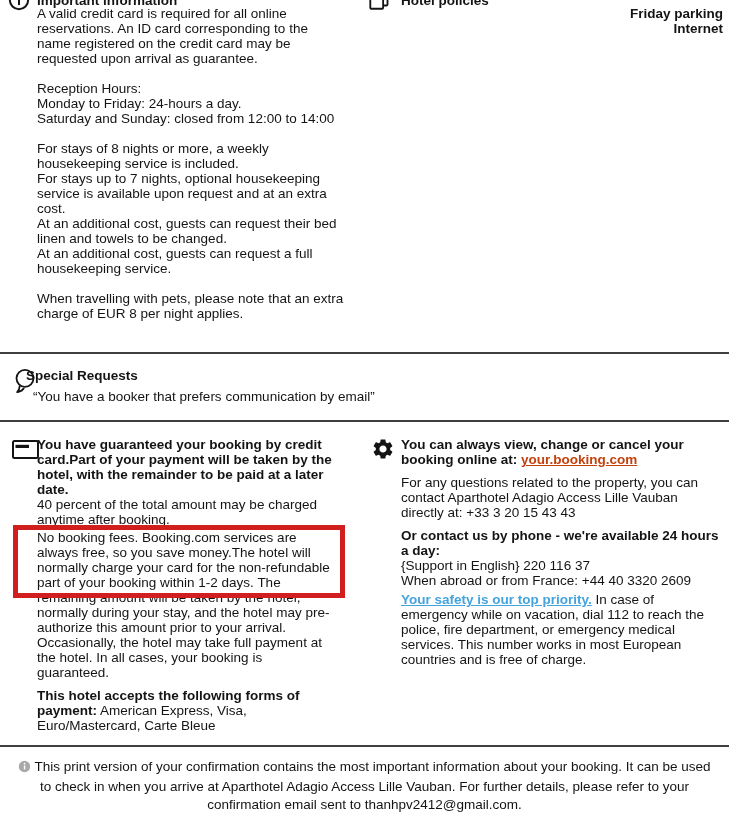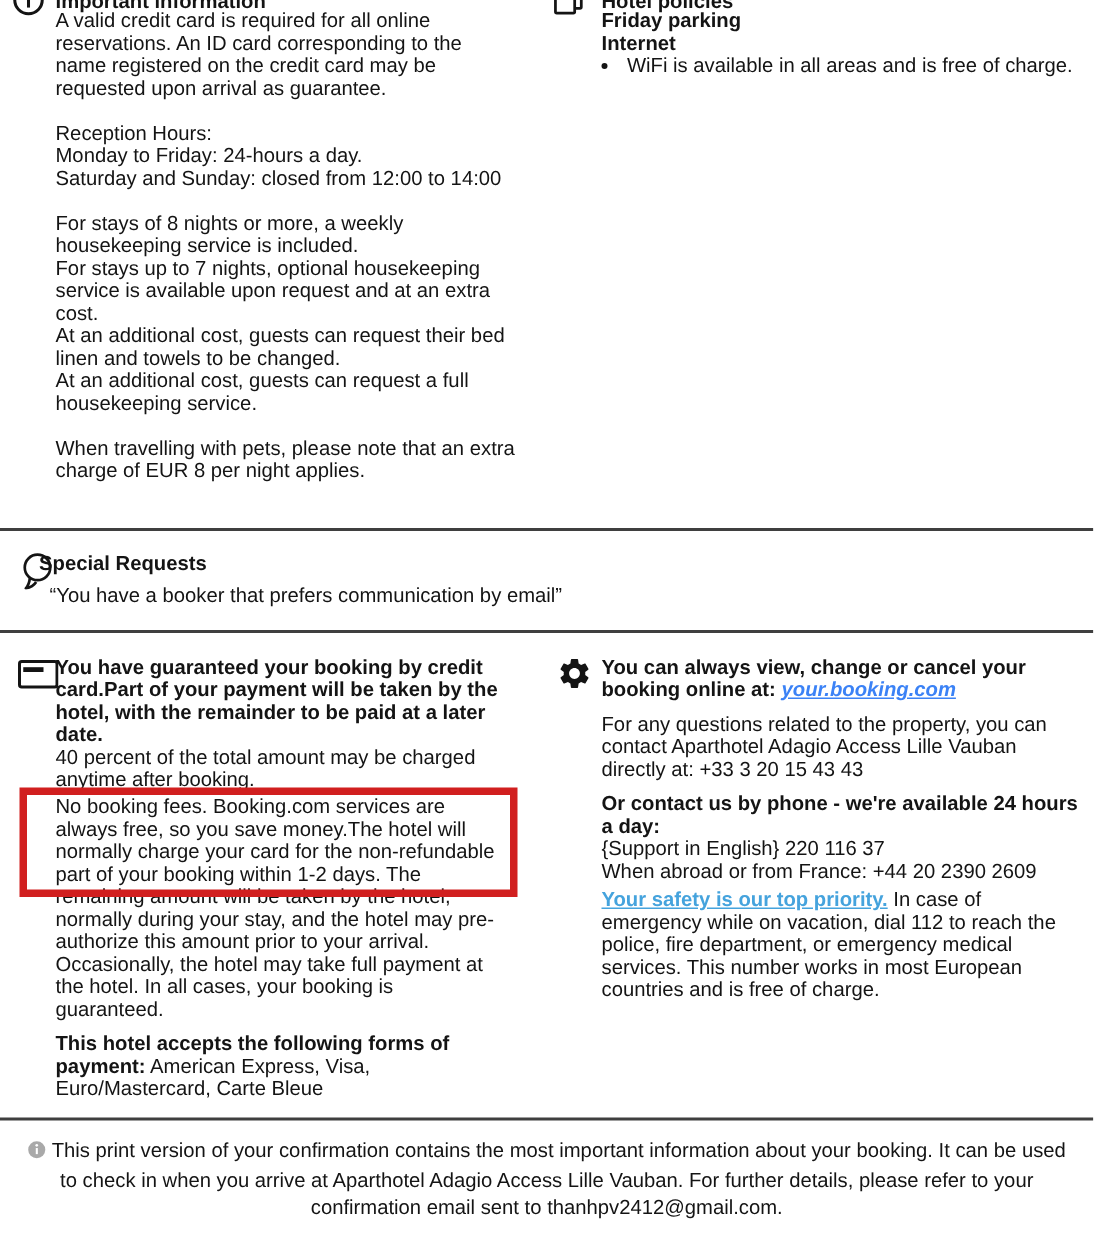--- a/index.html
+++ b/index.html
@@ -18,21 +18,21 @@
   p{margin:0 0 15px 0;}
   ul{margin:0;padding-left:15px;}
   li{margin:0;padding-left:2px;}
 
   .divider{border:0;border-top:2px solid var(--divider-gray,#3f3f3f);margin:0;}
 
   
   .topgrid{display:grid;grid-template-columns:365px 364px;height:352px;overflow:hidden;}
   .topcol{position:relative;box-sizing:border-box;padding-top:6px;}
   .topcol.left{padding-left:37px;padding-right:20px;}
-  .topcol.right{padding-left:36px;padding-right:6px;}
+  .topcol.right{padding-left:36px;padding-right:6px;text-align:right;}
   .hdr-clip{position:absolute;top:0;left:0;width:100%;height:11px;overflow:hidden;}
   .hdr-clip .hdr-icon{position:absolute;top:-11px;}
   .hdr-clip .hdr-text{position:absolute;top:-7px;font-weight:700;}
   .left .hdr-icon{left:8px;}
   .left .hdr-text{left:37px;}
   .right .hdr-icon{left:3px;}
   .right .hdr-text{left:36px;}
 
   
   .special{position:relative;height:66px;box-sizing:border-box;padding:14px 20px 0 14px;}
@@ -51,21 +51,21 @@
   .policy-wrap{position:relative;margin-top:3px;}
   .policy-text{margin:0;}
   .red-box{
     position:absolute;left:-24px;top:-5px;width:332px;height:73px;
     box-sizing:border-box;border:5px solid var(--highlight-red,#d11f1f);
     pointer-events:none;
   }
   .forms-line{margin-top:8px;}
   .m8{margin-top:8px;}
   .m4{margin-top:4px;}
-  .link-black{color:#3b82f6;text-decoration:underline;font-style:italic;}
+  .link-black{color:#c2410c;text-decoration:underline;}
   .safety-link{color:var(--safety-blue,#45a3dd);font-weight:700;text-decoration:underline;}
 
   
   .footer{box-sizing:border-box;padding:11px 13px 0 13px;text-align:center;line-height:18px;}
   .f-icon{display:inline-block;vertical-align:-2px;margin-right:3px;}
 </style>
 </head>
 <body>
 
 <div class="page">
@@ -99,23 +99,20 @@
         <span class="hdr-icon">
           <svg width="22" height="22" viewBox="0 0 24 24">
               <rect x="2.5" y="6.5" width="14" height="15" rx="1" fill="#fff" stroke="#141414" stroke-width="2"></rect>
               <path d="M7.5 6.5 V3.2 a1 1 0 0 1 1-1 H20.3 a1 1 0 0 1 1 1 V17 a1 1 0 0 1 -1 1 H16.5" fill="none" stroke="#141414" stroke-width="2"></path>
             </svg>
         </span>
         <span class="hdr-text">Hotel policies</span>
       </div>
       <div class="b">Friday parking</div>
       <div class="b">Internet</div>
-      <ul>
-        <li>WiFi is available in all areas and is free of charge.</li>
-      </ul>
     </div>
   </div>
 
   <hr class="divider">
 
   <div class="special">
     <span class="sr-icon">
       <svg width="23" height="25" viewBox="0 0 23 25">
           <circle cx="12" cy="10.3" r="8.5" fill="none" stroke="#141414" stroke-width="1.8"></circle>
           <path d="M6.9 17.4 C6.6 20.3 5.7 22.6 4.2 24.2 C7.6 23.6 9.8 22.1 11.1 20" fill="none" stroke="#141414" stroke-width="1.8" stroke-linejoin="round"></path>
@@ -159,21 +156,21 @@
     <div class="maincol right">
       <span class="gear-icon">
         <svg width="24" height="24" viewBox="0 0 24 24">
             <path fill="#141414" d="M19.14,12.94c0.04-0.3,0.06-0.61,0.06-0.94c0-0.32-0.02-0.64-0.07-0.94l2.03-1.58c0.18-0.14,0.23-0.41,0.12-0.61 l-1.92-3.32c-0.12-0.22-0.37-0.29-0.59-0.22l-2.39,0.96c-0.5-0.38-1.03-0.7-1.62-0.94L14.4,2.81c-0.04-0.24-0.24-0.41-0.48-0.41 h-3.84c-0.24,0-0.43,0.17-0.47,0.41L9.25,5.35C8.66,5.59,8.12,5.92,7.63,6.29L5.24,5.33c-0.22-0.08-0.47,0-0.59,0.22L2.74,8.87 C2.62,9.08,2.66,9.34,2.86,9.48l2.03,1.58C4.84,11.36,4.8,11.69,4.8,12s0.02,0.64,0.07,0.94l-2.03,1.58 c-0.18,0.14-0.23,0.41-0.12,0.61l1.92,3.32c0.12,0.22,0.37,0.29,0.59,0.22l2.39-0.96c0.5,0.38,1.03,0.7,1.62,0.94l0.36,2.54 c0.05,0.24,0.24,0.41,0.48,0.41h3.84c0.24,0,0.44-0.17,0.47-0.41l0.36-2.54c0.59-0.24,1.13-0.56,1.62-0.94l2.39,0.96 c0.22,0.08,0.47,0,0.59-0.22l1.92-3.32c0.12-0.22,0.07-0.47-0.12-0.61L19.14,12.94z M12,15.6c-1.98,0-3.6-1.62-3.6-3.6 s1.62-3.6,3.6-3.6s3.6,1.62,3.6,3.6S13.98,15.6,12,15.6z"></path>
           </svg>
       </span>
       <div class="b"><span>You can always view, change or cancel your booking online at: </span><a href="#" class="link-black b">your.booking.com</a></div>
       <div class="m8">For any questions related to the property, you can contact Aparthotel Adagio Access Lille Vauban directly at: +33 3 20 15 43 43</div>
       <div class="b m8">Or contact us by phone - we're available 24 hours a day:</div>
       <div>{Support in English} 220 116 37</div>
-      <div>When abroad or from France: +44 20 2390 2609</div>
+      <div>When abroad or from France: +44 40 3320 2609</div>
       <div class="m4">
         <a href="#" class="safety-link">Your safety is our top priority.</a><span> In case of emergency while on vacation, dial 112 to reach the police, fire department, or emergency medical services. This number works in most European countries and is free of charge.</span>
       </div>
     </div>
   </div>
 
   <hr class="divider">
 
   <div class="footer">
     <span class="f-icon">

